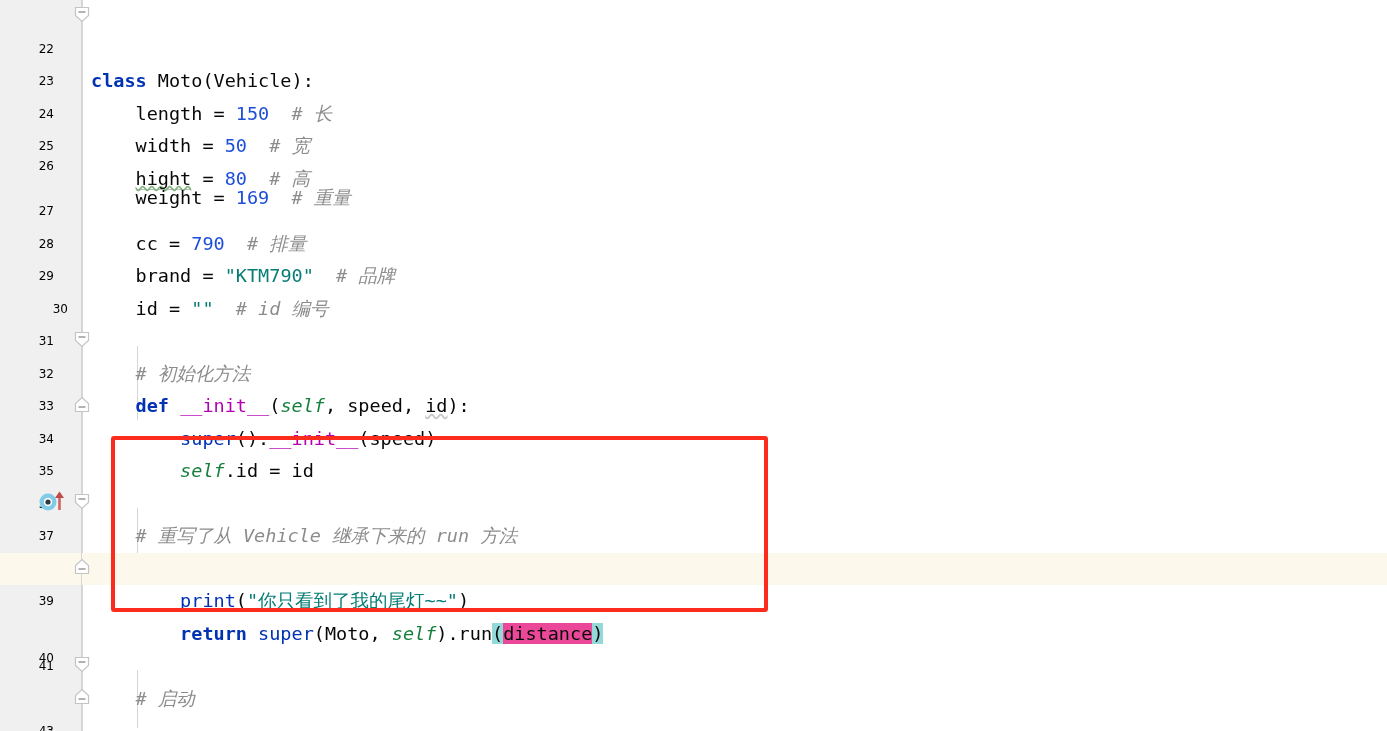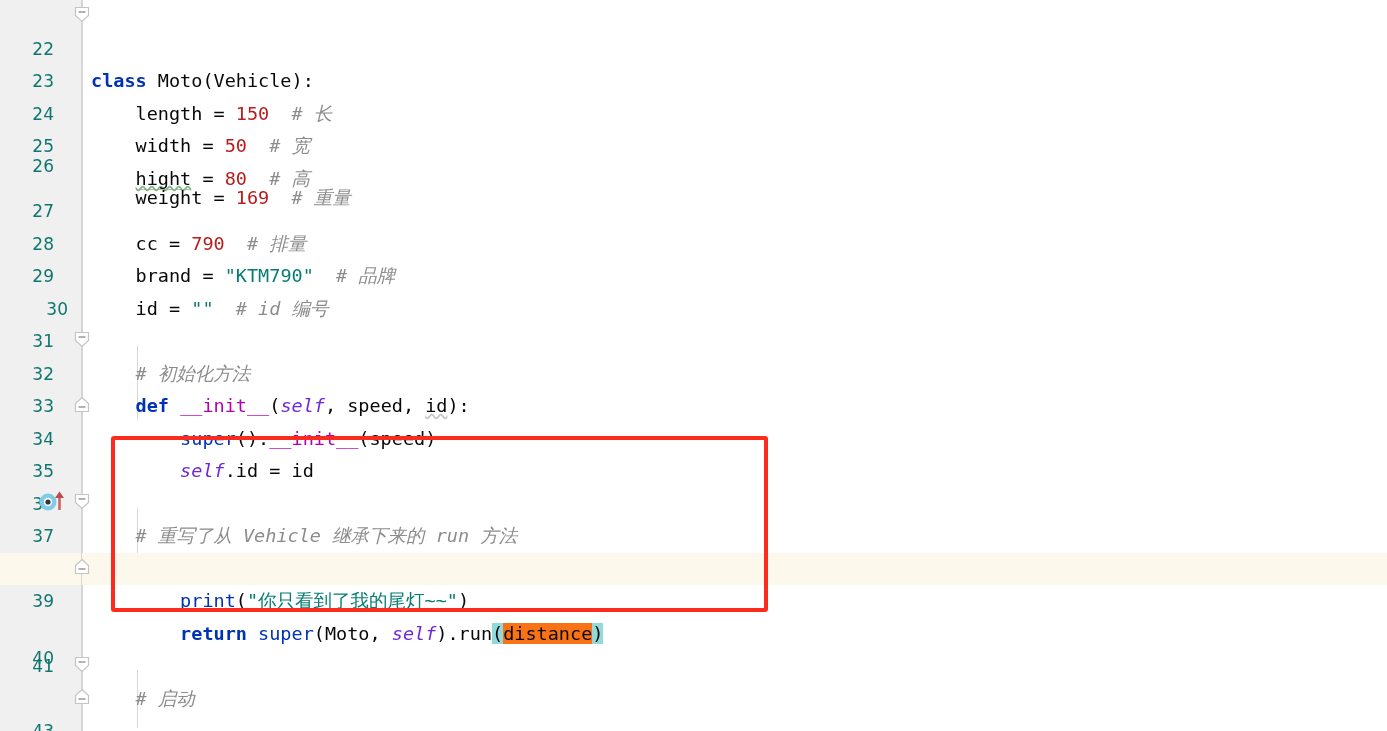--- a/index.html
+++ b/index.html
@@ -55,46 +55,46 @@
     white-space: pre;
     z-index: 2;
   }
   .row.caret-row { background: #fcf9ec; }
 
   .lineno {
     position: absolute;
     left: 0;
     width: 54px;
     text-align: right;
-    color: #0f766e;
+    color: #000000;
     font-family: "DejaVu Sans", "Liberation Sans", sans-serif;
-    font-size: 17px;
+    font-size: 12px;
     z-index: 4;
   }
   .code {
     position: absolute;
     left: 91px;
     z-index: 4;
     color: #080808;
   }
 
   
   .kw      { color: #0033b3; font-weight: bold; }
   .bltin   { color: #0033b3; }
-  .num     { color: #b91c1c; }
+  .num     { color: #1d4ed8; }
   .str     { color: #067d74; }
   .cmt     { color: #8c8c8c; font-style: italic; }
   .fn      { color: #00627a; }
   .param   { color: #080808; }
-  .self    { color: #6d28d9; font-style: italic; }
+  .self    { color: #15803d; font-style: italic; }
   .dunder  { color: #b200b2; }
   .plain   { color: #080808; }
   .clsname { color: #080808; }
 
-  .hl-ident { background: #f97316; }
+  .hl-ident { background: #ec4899; }
   .hl-brace { background: #93d9d9; }
 
   .sq-green {
     text-decoration: underline wavy #86b586;
     text-decoration-skip-ink: none;
   }
   .ul-solid {
     border-bottom: 1px solid #b9b9b9;
   }
   .sq-gray {

